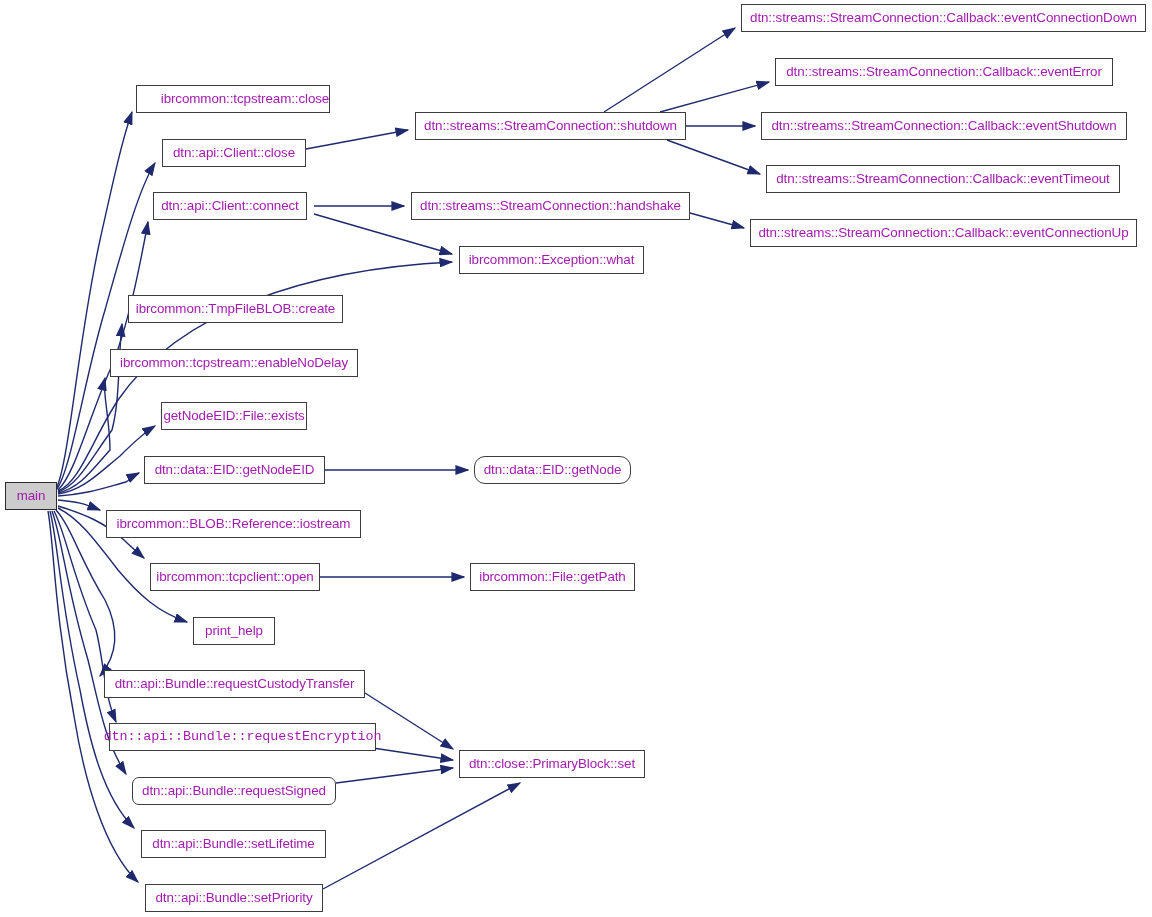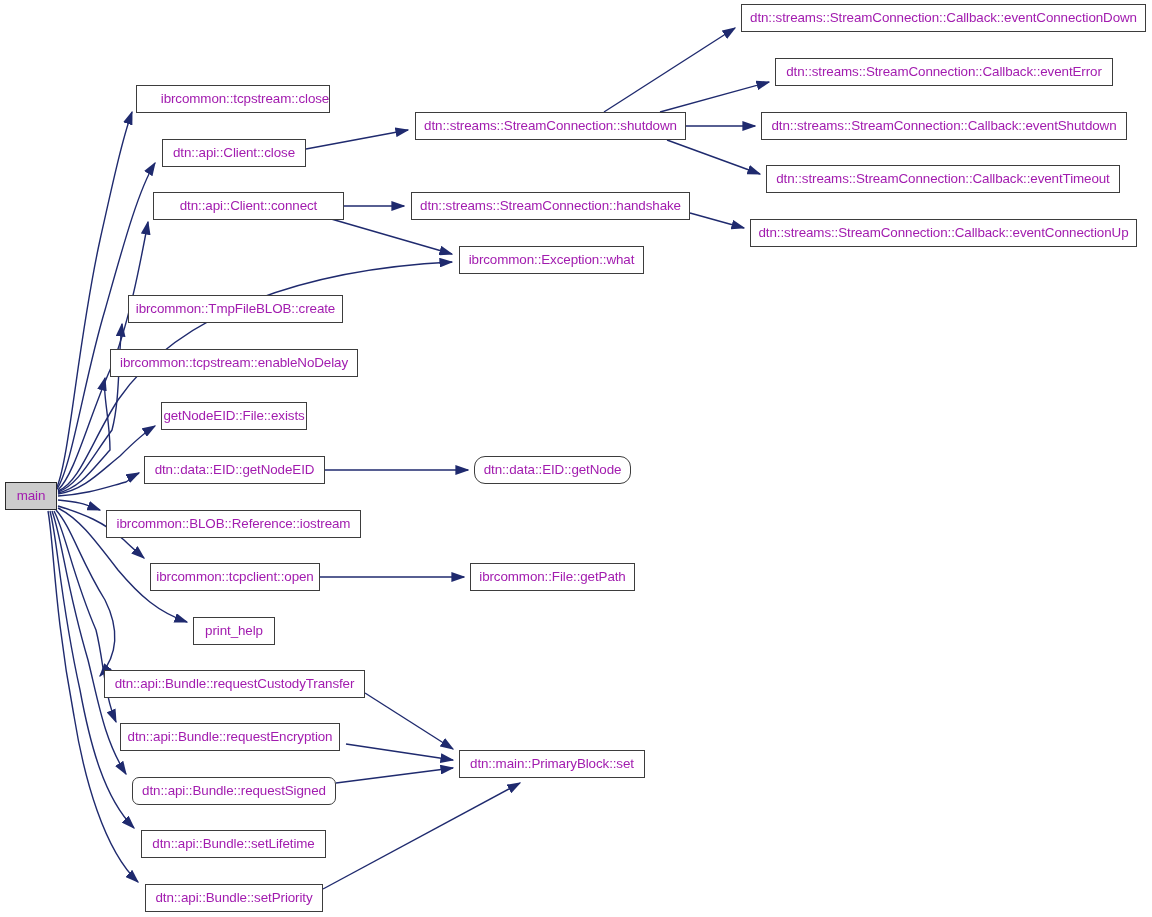--- a/index.html
+++ b/index.html
@@ -98,21 +98,21 @@
   <div id="nodes-group">
       <div class="node root" style="left: 5px; top: 482px; width: 52px; height: 28px;">
         <span class="node-label">main</span>
       </div>
       <div class="node" style="left: 136px; top: 85px; width: 194px; height: 28px; padding-left: 24px;">
         <span class="node-label">ibrcommon::tcpstream::close</span>
       </div>
       <div class="node" style="left: 162px; top: 139px; width: 144px; height: 28px;">
         <span class="node-label">dtn::api::Client::close</span>
       </div>
-      <div class="node" style="left: 153px; top: 192px; width: 191px; height: 28px;">
+      <div class="node" style="left: 153px; top: 192px; width: 154px; height: 28px;">
         <span class="node-label">dtn::api::Client::connect</span>
       </div>
       <div class="node" style="left: 415px; top: 112px; width: 271px; height: 28px;">
         <span class="node-label">dtn::streams::StreamConnection::shutdown</span>
       </div>
       <div class="node" style="left: 411px; top: 192px; width: 279px; height: 28px;">
         <span class="node-label">dtn::streams::StreamConnection::handshake</span>
       </div>
       <div class="node" style="left: 459px; top: 246px; width: 185px; height: 28px;">
         <span class="node-label">ibrcommon::Exception::what</span>
@@ -149,35 +149,35 @@
       </div>
       <div class="node" style="left: 150px; top: 563px; width: 170px; height: 28px;">
         <span class="node-label">ibrcommon::tcpclient::open</span>
       </div>
       <div class="node" style="left: 193px; top: 617px; width: 82px; height: 28px;">
         <span class="node-label">print_help</span>
       </div>
       <div class="node" style="left: 104px; top: 670px; width: 261px; height: 28px;">
         <span class="node-label">dtn::api::Bundle::requestCustodyTransfer</span>
       </div>
-      <div class="node" style="left: 120px; top: 723px; width: 220px; height: 28px;">
+      <div class="node" style="left: 109px; top: 723px; width: 267px; height: 28px; font-family: Liberation Mono, monospace;">
         <span class="node-label">dtn::api::Bundle::requestEncryption</span>
       </div>
       <div class="node" style="left: 132px; top: 777px; width: 204px; height: 28px; border-radius: 7px;">
         <span class="node-label">dtn::api::Bundle::requestSigned</span>
       </div>
       <div class="node" style="left: 141px; top: 830px; width: 185px; height: 28px;">
         <span class="node-label">dtn::api::Bundle::setLifetime</span>
       </div>
       <div class="node" style="left: 145px; top: 884px; width: 178px; height: 28px;">
         <span class="node-label">dtn::api::Bundle::setPriority</span>
       </div>
       <div class="node" style="left: 474px; top: 456px; width: 157px; height: 28px; border-radius: 11px;">
         <span class="node-label">dtn::data::EID::getNode</span>
       </div>
       <div class="node" style="left: 470px; top: 563px; width: 165px; height: 28px;">
         <span class="node-label">ibrcommon::File::getPath</span>
       </div>
       <div class="node" style="left: 459px; top: 750px; width: 186px; height: 28px;">
-        <span class="node-label">dtn::main::PrimaryBlock::set</span>
+        <span class="node-label">dtn::close::PrimaryBlock::set</span>
       </div>
     </div>
 </div>
 
 </body></html>

